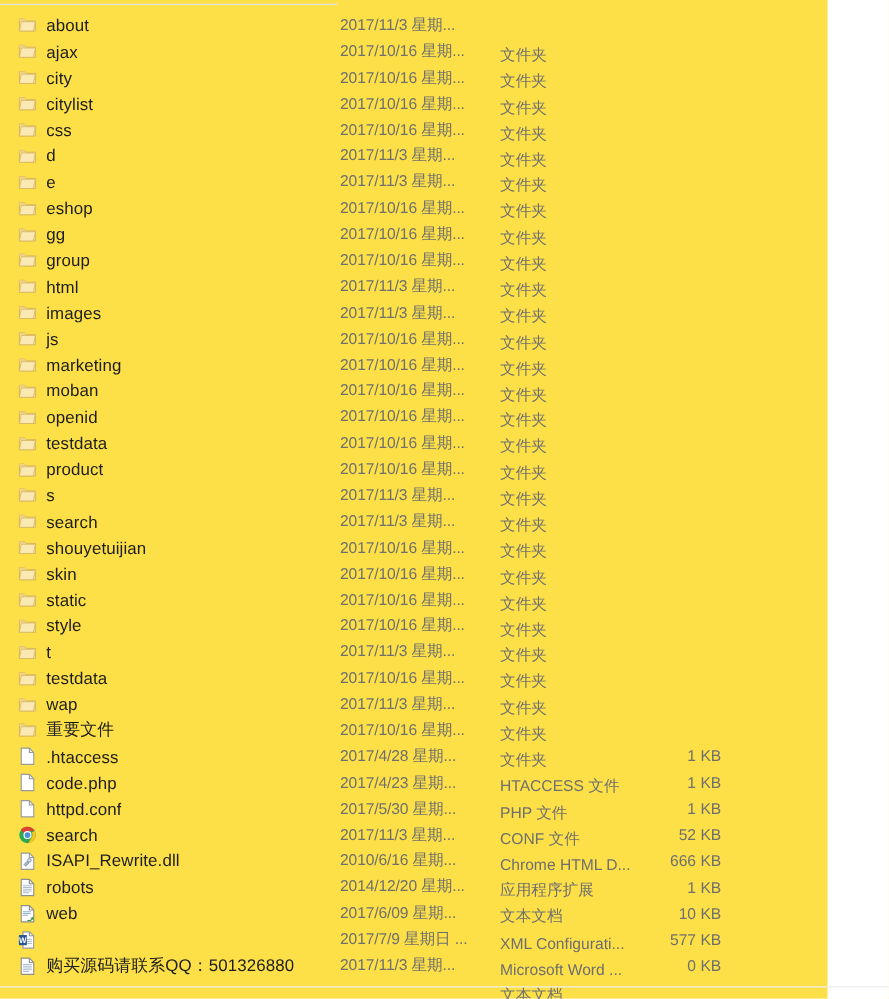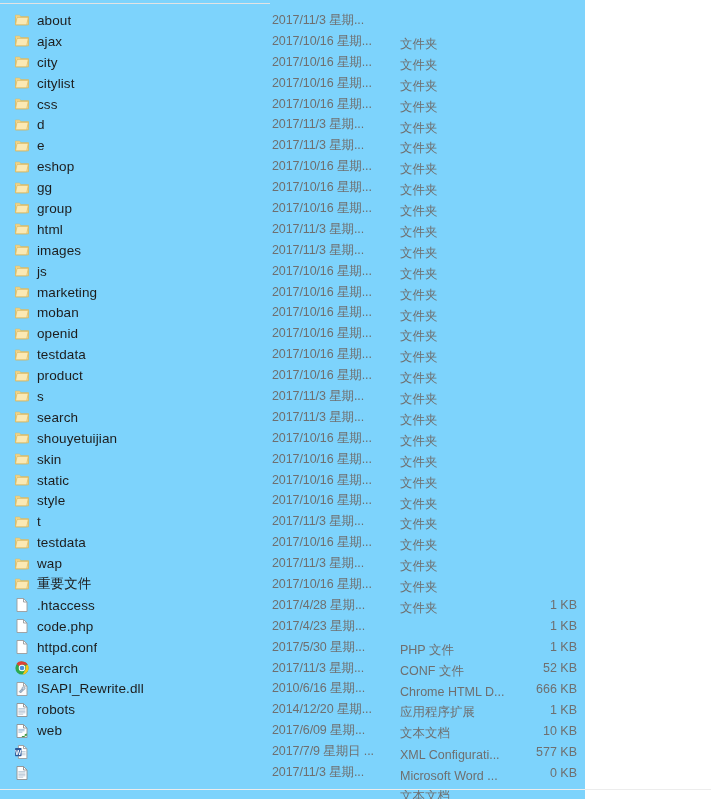--- a/index.html
+++ b/index.html
@@ -11,23 +11,23 @@
     width: 711px;
     height: 799px;
     overflow: hidden;
     font-family: "Liberation Sans", "DejaVu Sans", sans-serif;
     color: #2b2b2b;
     position: relative;
   }
 
   #explorer {
     position: relative;
-    width: 585px;
+    width: 662px;
     height: 799px;
-    background: #7dd3fc;
+    background: #fde047;
     text-decoration: underline;
   }
 
   
   .rule-top {
     position: absolute;
     left: 0;
     top: 3px;
     width: 270px;
     height: 1px;
@@ -540,20 +540,21 @@
         <div class="cell-name">
           <span class="icon">
             <svg width="16" height="16" viewBox="0 0 16 16">
               <path d="M3 1.5h6.5L13 5v9.5H3z" fill="#ffffff" stroke="#9b9b9b" stroke-width="0.9"></path>
               <path d="M9.5 1.5V5H13" fill="none" stroke="#9b9b9b" stroke-width="0.9"></path>
             </svg>
           </span>
           <span class="name-text">.htaccess</span>
         </div>
         <div class="cell-date">2017/4/28 星期...</div>
+        <div class="cell-type">HTACCESS 文件</div>
         <div class="cell-size">1 KB</div>
       </div>
       <div class="row">
         <div class="cell-name">
           <span class="icon">
             <svg width="16" height="16" viewBox="0 0 16 16">
               <path d="M3 1.5h6.5L13 5v9.5H3z" fill="#ffffff" stroke="#9b9b9b" stroke-width="0.9"></path>
               <path d="M9.5 1.5V5H13" fill="none" stroke="#9b9b9b" stroke-width="0.9"></path>
             </svg>
           </span>
@@ -679,20 +680,21 @@
               <path d="M9.5 1.5V5H13" fill="none" stroke="#8f8f8f" stroke-width="0.9"></path>
               <g stroke="#9fb4c8" stroke-width="0.7">
                 <line x1="4.4" y1="6.6" x2="11.4" y2="6.6"></line>
                 <line x1="4.4" y1="8.0" x2="11.4" y2="8.0"></line>
                 <line x1="4.4" y1="9.4" x2="11.4" y2="9.4"></line>
                 <line x1="4.4" y1="10.8" x2="11.4" y2="10.8"></line>
                 <line x1="4.4" y1="12.2" x2="9.2" y2="12.2"></line>
               </g>
             </svg>
           </span>
+          <span class="name-text">购买源码请联系QQ：501326880</span>
         </div>
         <div class="cell-date">2017/11/3 星期...</div>
         <div class="cell-type">文本文档</div>
         <div class="cell-size">0 KB</div>
       </div>
     </div>
 
   <div class="rule-bottom"></div>
 
 </div>

